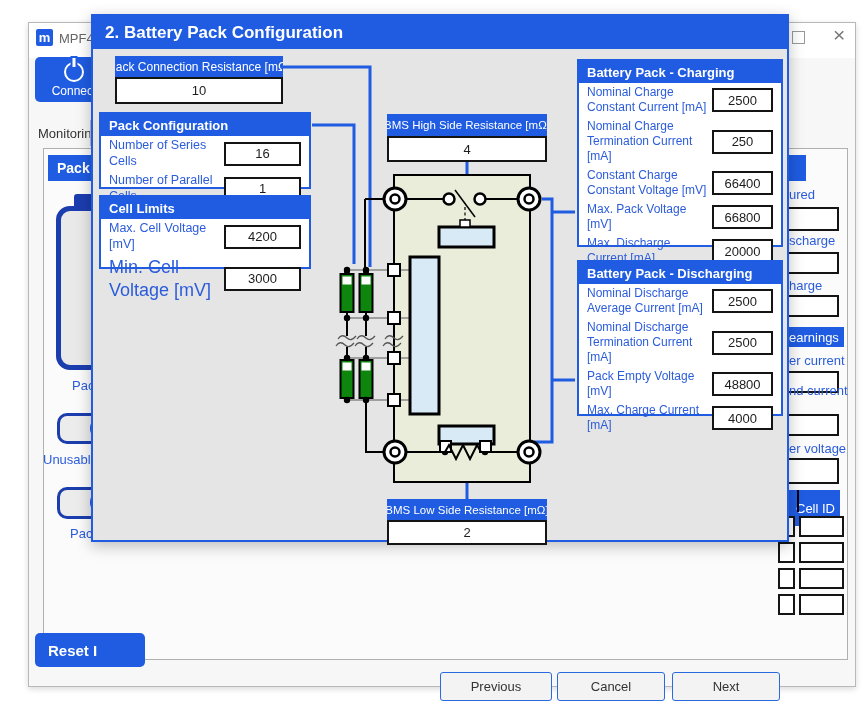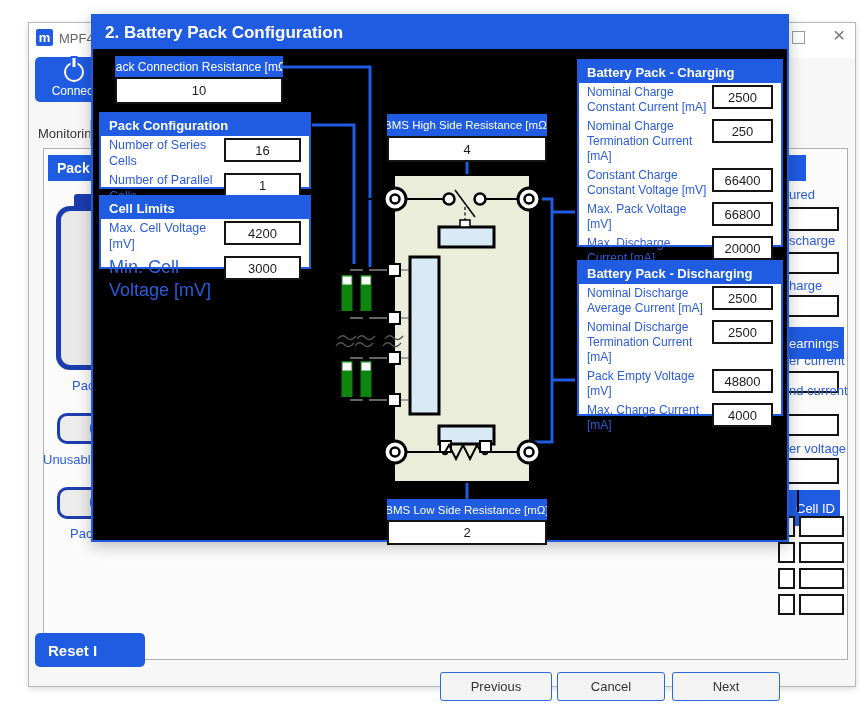--- a/index.html
+++ b/index.html
@@ -7,21 +7,21 @@
     --navy:#1b3dae;
     --lblue:#2b5cdb;
   }
   *{margin:0;padding:0}
   html,body{width:867px;height:713px;background:#fff;font-family:"Liberation Sans",sans-serif;overflow:hidden}
   body{position:relative}
   .abs{position:absolute;box-sizing:border-box}
   .vbox{border:2px solid #141414;background:#fff;display:flex;align-items:center;justify-content:center;color:#1c1c1c;font-size:13px}
   .panel{border:2px solid var(--acc);background:#fff}
   .phead{background:var(--acc);color:#fff;font-size:13px;font-weight:600;padding:0 8px;height:22px;display:flex;align-items:center;box-sizing:border-box}
-  .prow{display:flex;align-items:flex-start;justify-content:space-between;padding:2px 8px;box-sizing:border-box}
+  .prow{display:flex;align-items:center;justify-content:space-between;padding:2px 8px;box-sizing:border-box}
   .plabel{color:var(--lblue);font-size:12px;line-height:1.25;flex:1;padding-right:4px}
   .pbox{width:57px;height:20px;flex:none}
   .flab{color:var(--lblue);font-size:13px;white-space:nowrap}
   .hdrbox{background:var(--acc);color:#fff;font-size:11.5px;display:flex;align-items:center;justify-content:center;white-space:nowrap;overflow:hidden}
   .dlgbtn{background:#f3f3f3;border:1.5px solid #2a6ae0;border-radius:3px;color:#333;font-size:13px;display:flex;align-items:center;justify-content:center;cursor:default}
   .metric{border:3.5px solid var(--navy);border-radius:10px;background:#ececec;display:flex;align-items:center;justify-content:center;color:#1d55d8;font-size:19px;font-weight:600}
   .pwr{width:16px;height:16px;border:2.5px solid #fff;border-radius:50%;position:relative;display:block}
   .pwr i{position:absolute;left:50%;top:-6px;transform:translateX(-50%);width:3px;height:9px;background:#fff;display:block;box-shadow:0 0 0 2px var(--acc)}
   svg{display:block}
 </style>
@@ -77,21 +77,21 @@
 </div>
 <div class="abs flab" style="left:789px;top:187px">ured</div>
 <div class="abs vbox" style="left:782px;top:207px;width:57px;height:24px"></div>
 
 <div class="abs flab" style="left:789px;top:233px">scharge</div>
 <div class="abs vbox" style="left:782px;top:252px;width:57px;height:22px"></div>
 
 <div class="abs flab" style="left:789px;top:278px">harge</div>
 <div class="abs vbox" style="left:782px;top:295px;width:57px;height:22px"></div>
 
-<div class="abs hdrbox" style="left:770px;top:327px;width:74px;height:32px;font-size:13px;justify-content:flex-start;padding-left:19px">
+<div class="abs hdrbox" style="left:770px;top:327px;width:74px;height:20px;font-size:13px;justify-content:flex-start;padding-left:19px">
   <span>earnings</span>
 </div>
 <div class="abs flab" style="left:789px;top:353px">er current</div>
 <div class="abs vbox" style="left:782px;top:371px;width:57px;height:22px"></div>
 
 <div class="abs flab" style="left:789px;top:383px">nd current</div>
 <div class="abs vbox" style="left:782px;top:414px;width:57px;height:22px"></div>
 
 <div class="abs flab" style="left:789px;top:441px">er voltage</div>
 <div class="abs vbox" style="left:782px;top:458px;width:57px;height:26px"></div>
@@ -103,21 +103,21 @@
 
 <div class="abs vbox" style="left:778px;top:516px;width:17px;height:21px"></div>
 <div class="abs vbox" style="left:799px;top:516px;width:45px;height:21px"></div>
 <div class="abs vbox" style="left:778px;top:542px;width:17px;height:21px"></div>
 <div class="abs vbox" style="left:799px;top:542px;width:45px;height:21px"></div>
 <div class="abs vbox" style="left:778px;top:568px;width:17px;height:21px"></div>
 <div class="abs vbox" style="left:799px;top:568px;width:45px;height:21px"></div>
 <div class="abs vbox" style="left:778px;top:594px;width:17px;height:21px"></div>
 <div class="abs vbox" style="left:799px;top:594px;width:45px;height:21px"></div>
 
-<div class="abs" style="left:91px;top:14px;width:698px;height:528px;border:2px solid var(--acc);background:#000000;z-index:50;box-shadow:0 4px 14px rgba(0,0,0,.25)">
+<div class="abs" style="left:91px;top:14px;width:698px;height:528px;border:2px solid var(--acc);background:#e5e5e5;z-index:50;box-shadow:0 4px 14px rgba(0,0,0,.25)">
 
   <div class="abs" style="left:0;top:0;width:694px;height:33px;background:var(--acc)">
     <span style="color:#fff;font-size:17px;font-weight:600;line-height:33px;padding-left:12px">2. Battery Pack Configuration</span>
   </div>
 
   <div class="abs hdrbox" style="left:22px;top:40px;width:168px;height:21px;font-size:12px">
     <span>Pack Connection Resistance [mΩ]</span>
   </div>
   <div class="abs vbox" style="left:22px;top:61px;width:168px;height:27px">10</div>
 

